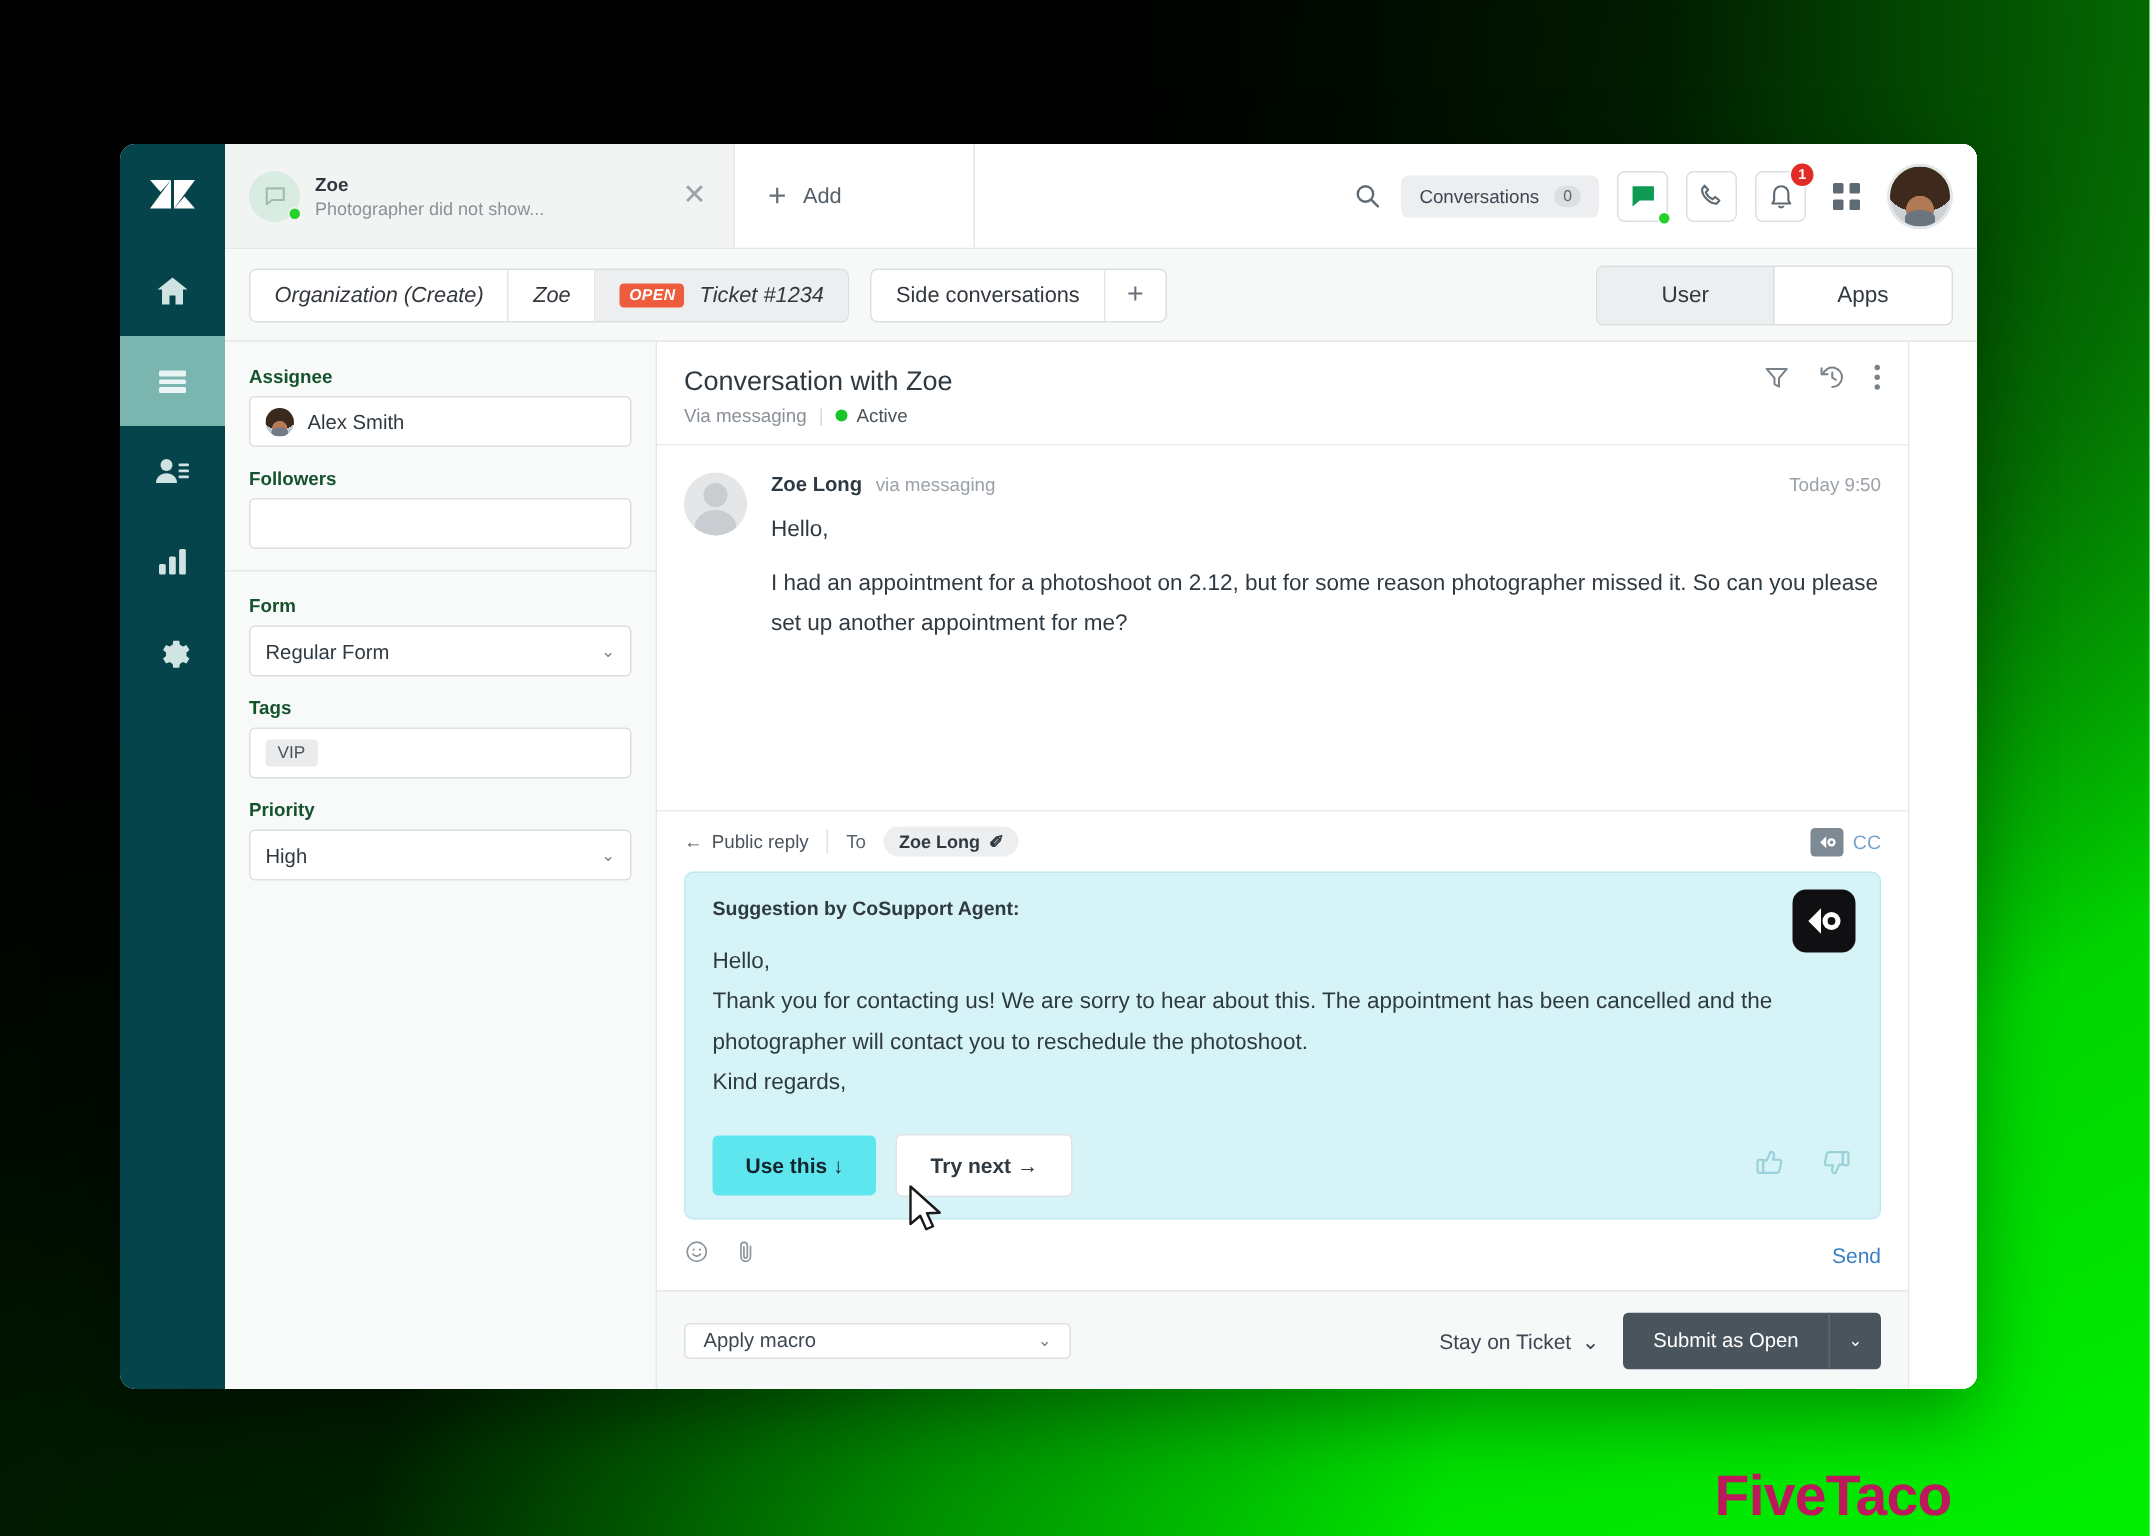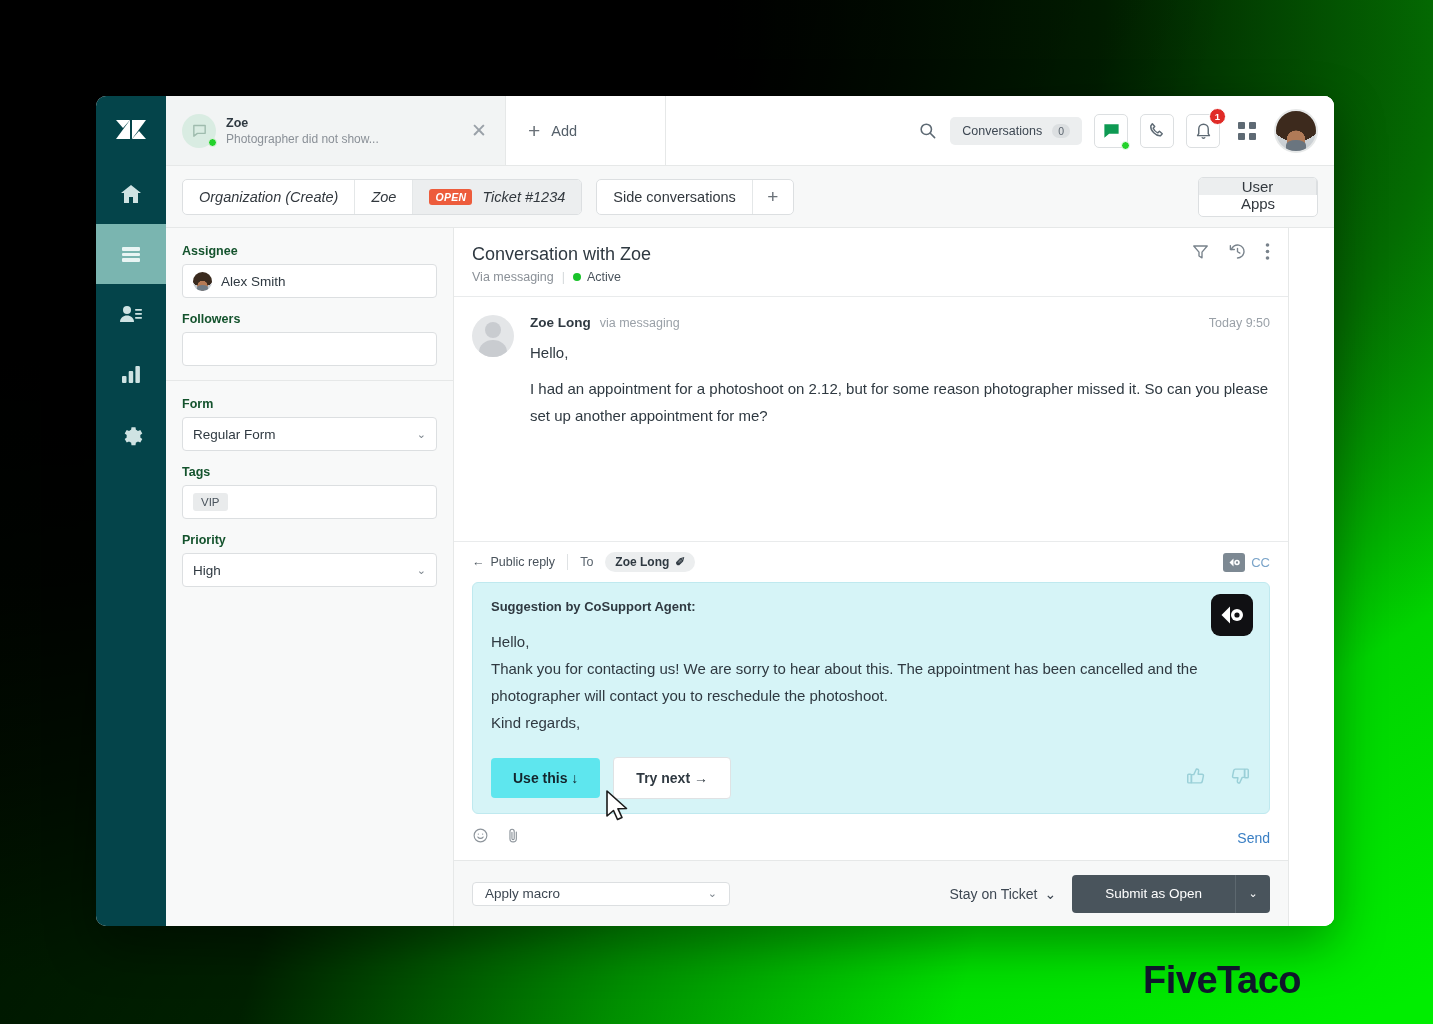--- a/index.html
+++ b/index.html
@@ -19,21 +19,21 @@
   }
   #bg-gradient2 {
     position: absolute; inset: 0;
     background: linear-gradient(105deg, rgba(0,0,0,0.92) 0%, rgba(0,0,0,0.85) 30%, rgba(0,0,0,0.35) 52%, rgba(0,0,0,0.0) 72%);
     mix-blend-mode: normal;
   }
 
   
   #app-window {
     position: absolute;
-    left: 96px; top: 96px;
+    left: 80px; top: 96px;
     width: 1238px; height: 830px;
     background: #fff;
     border-radius: 10px;
     overflow: hidden;
     box-shadow: 0 18px 50px rgba(0,0,0,0.35);
     display: flex;
   }
 
   
   #rail {
@@ -164,21 +164,21 @@
   .open-badge {
     background: #ed5c3c; color: #fff; font-size: 10.5px; font-weight: bold;
     border-radius: 3px; padding: 2px 6px; letter-spacing: .3px;
   }
   #side-conv {
     display: flex; align-items: stretch; height: 36px;
     border: 1px solid #dcdfe1; border-radius: 5px; background: #fff; overflow: hidden;
   }
   #side-conv .lbl { display:flex; align-items:center; padding: 0 16px; font-size: 14.5px; color: #32383e; border-right: 1px solid #e4e7e8;}
   #side-conv .pl { display:flex; align-items:center; justify-content:center; width: 40px; color:#6a7178; font-size: 19px; font-weight: 300;}
-  #seg-right { margin-left: auto; display: flex; border: 1px solid #dcdfe1; border-radius: 5px; overflow: hidden; height: 40px; background:#fff;flex-direction:column;}
+  #seg-right { margin-left: auto; display: flex; border: 1px solid #dcdfe1; border-radius: 5px; overflow: hidden; height: 40px; background:#fff;}
   #seg-right .sg { width: 118px; display:flex; align-items:center; justify-content:center; font-size:15px; color:#32383e;}
   #seg-right .sg.sel { background: #eceeef; border-right: 1px solid #dcdfe1;}
 
   
   #body { flex: 1; display: flex; min-height: 0; }
 
   
   #props {
     width: 288px; flex: 0 0 288px;
     background: #f8f9f9; border-right: 1px solid #e6e8e8;
@@ -291,35 +291,35 @@
   #macro {
     width: 258px; height: 24px; background: #fff; border: 1px solid #dcdfe1; border-radius: 4px;
     display: flex; align-items: center; padding: 0 12px; font-size: 13.5px; color: #3d4752;
   }
   #macro .chev { margin-left: auto; color: #7b848c; font-size: 11px; }
   #abright { margin-left: auto; display: flex; align-items: center; gap: 16px; }
   #stay { font-size: 14px; color: #3d4752; display: flex; align-items: center; gap: 7px; }
   #submit-group { display: flex; height: 38px; border-radius: 4px; overflow: hidden; }
   #submit-main {
     background: #49545c; color: #fff; font-size: 13.5px;
-    border: none; padding: 0 33px; cursor: pointer;
+    border: none; padding: 0 20px; cursor: pointer;
     border-right: 1px solid #5d686f;
   }
   #submit-caret {
     background: #49545c; color: #fff; width: 34px; border: none; cursor: pointer;
     display: flex; align-items: center; justify-content: center; font-size: 11px;
   }
 
   
   #apps-panel { width: 45px; flex: 0 0 45px; background: #fff; }
 
   
   #brand {
-    position: absolute; right: 132px; bottom: 22px;
-    color: #0f172a; font-size: 38px; font-weight: bold; letter-spacing: -0.5px;
+    position: absolute; right: 132px; bottom: 4px;
+    color: #be185d; font-size: 38px; font-weight: bold; letter-spacing: -0.5px;
   }
 
   
   #cursor { position: absolute; left: 605px; top: 790px; width: 26px; height: 34px; }
 </style>
 </head>
 <body>
 
 <div id="bg-gradient"></div>
 <div id="bg-gradient2"></div>

